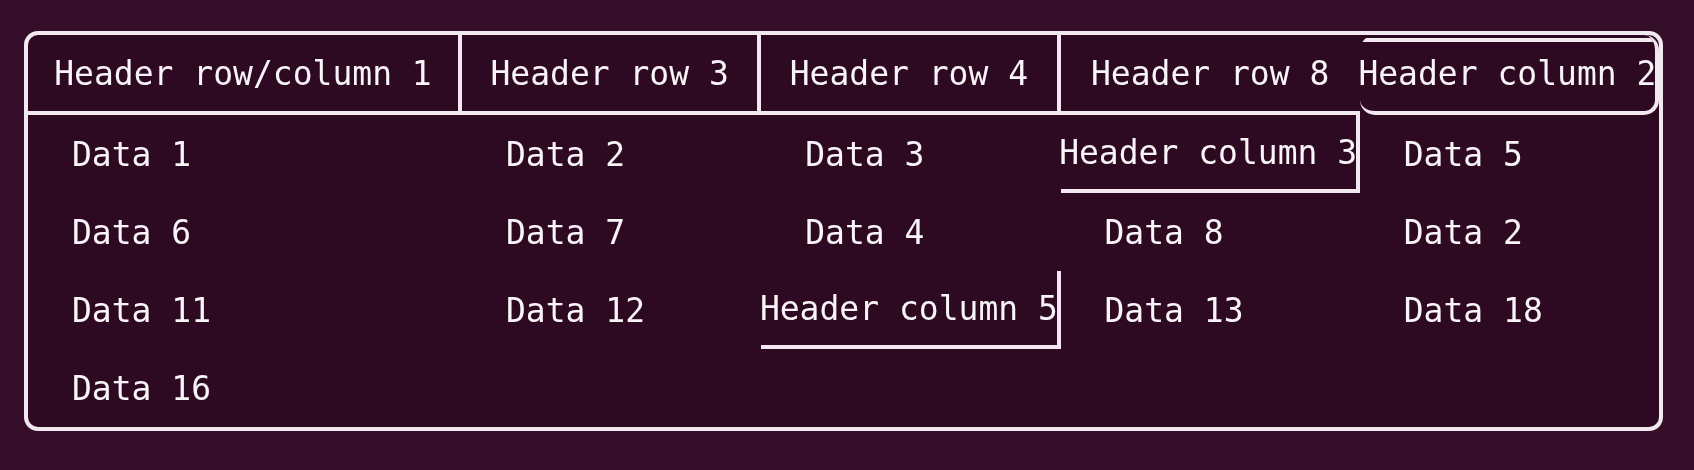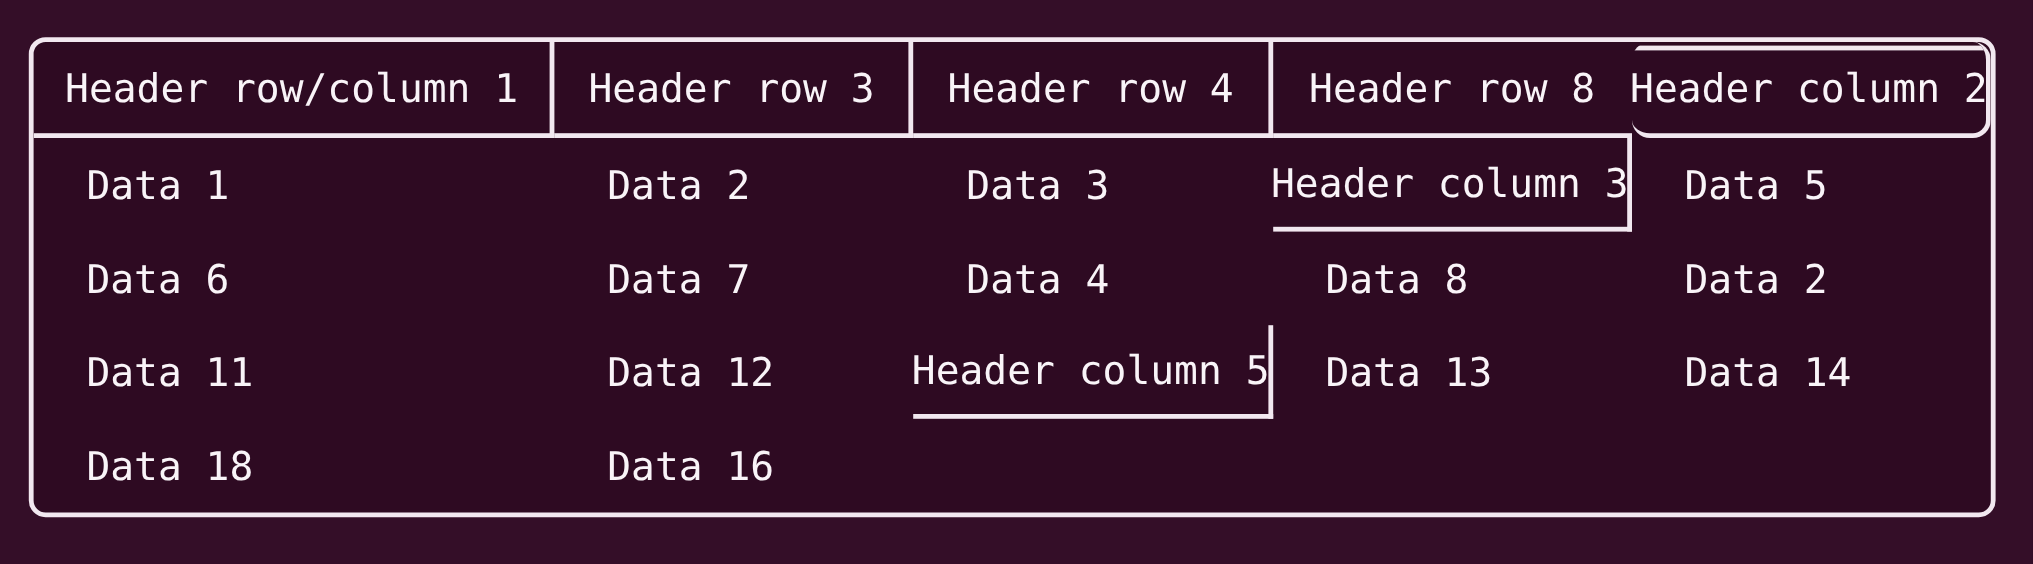--- a/index.html
+++ b/index.html
@@ -115,22 +115,19 @@
     <span>Data 12</span>
   </div>
 
   <div class="cell hcenter b-right b-bottom">
     <span>Header column 5</span>
   </div>
   <div class="cell data-cell">
     <span>Data 13</span>
   </div>
   <div class="cell data-cell">
-    <span>Data 14</span>
-  </div>
-  <div class="cell data-cell">
     <span>Data 18</span>
   </div>
   <div class="cell data-cell">
     <span>Data 16</span>
   </div>
 
 </div>
 
 </body></html>

